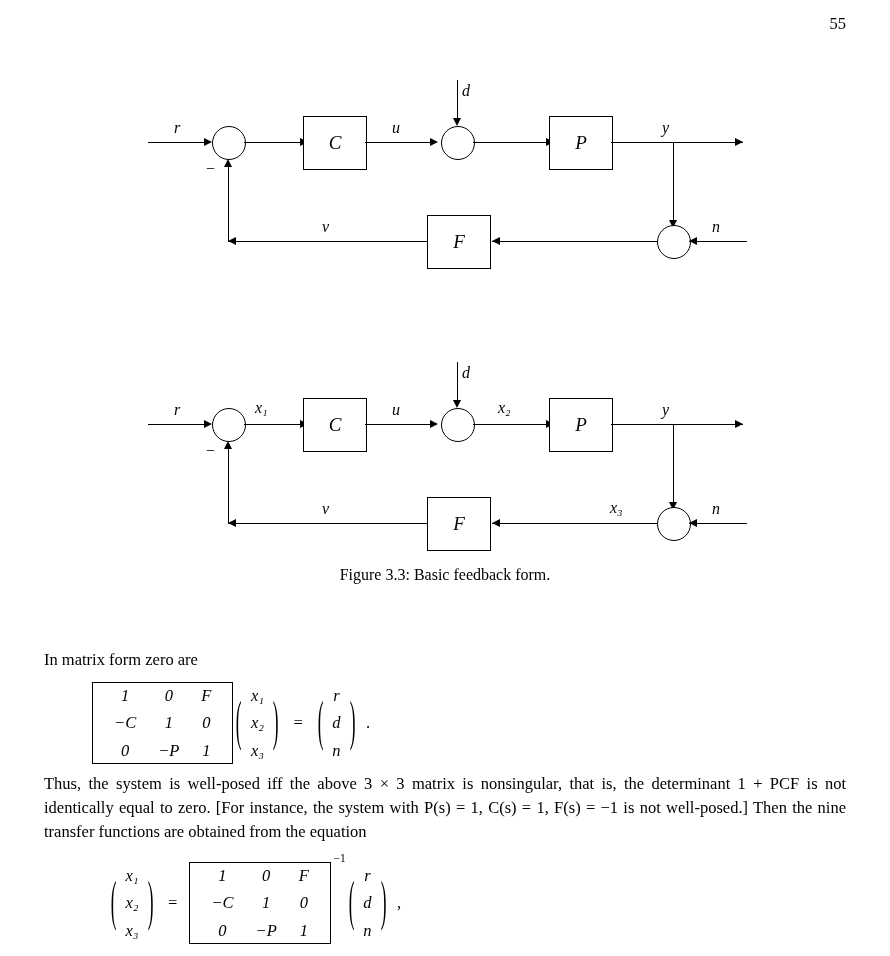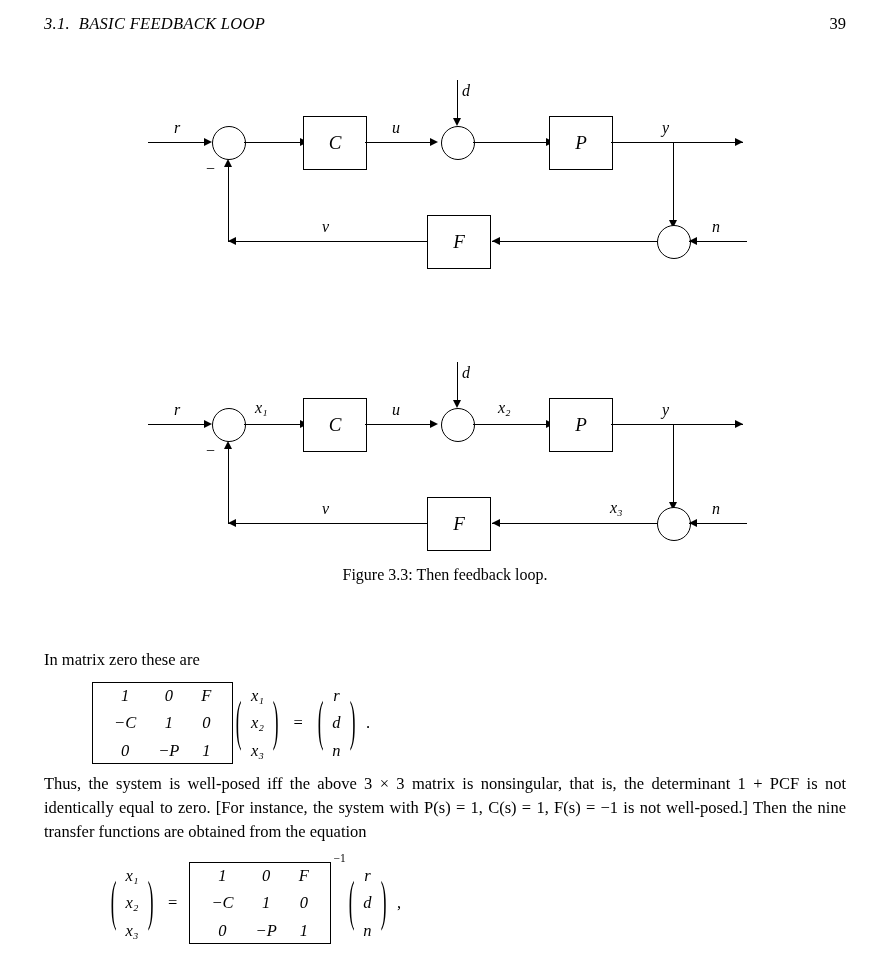--- a/index.html
+++ b/index.html
@@ -183,22 +183,21 @@
   }
   .eqsign { margin: 0 12px; }
   .trailing { margin-left: 8px; }
 </style>
 </head>
 <body>
 
 <div class="page">
 
   <div class="header">
-    <div class="header-title">3.1.  BASIC FEEDBACK LOOP</div>
-    <div class="header-page">39</div>
+    <div class="header-page">55</div>
   </div>
 
   <div class="figure" style="top:62px;">
     <div class="fig-canvas">
 
       <div class="hline" style="left:148px; top:80px; width:58px;"></div>
       <div class="arr-r" style="left:204px; top:75.5px;"></div>
       <div class="lbl" style="left:174px; top:57px;">r</div>
 
       <div class="circ" style="left:212px; top:64px; width:32px; height:32px;"></div>
@@ -312,24 +311,24 @@
       <div class="box" style="left:427px; top:153px; width:62px; height:52px;">
         <span>F</span>
       </div>
 
       <div class="hline" style="left:228px; top:179px; width:199px;"></div>
       <div class="arr-l" style="left:228px; top:174.5px;"></div>
       <div class="vline" style="left:228px; top:100px; height:79px;"></div>
       <div class="arr-r" style="left:223.5px; top:97px; border-left:4.5px solid transparent; border-right:4.5px solid transparent; border-bottom:8px solid #000; border-top:0;"></div>
       <div class="lbl" style="left:322px; top:156px;">v</div>
     </div>
-    <div class="caption" style="top:222px;">Figure 3.3: Then feedback loop.</div>
+    <div class="caption" style="top:222px;">Figure 3.3: Basic feedback form.</div>
   </div>
 
-  <div class="para" style="top:648px;">In matrix zero these are</div>
+  <div class="para" style="top:648px;">In matrix form zero are</div>
 
   <div class="eq" style="top:682px; left:92px;">
     <span class="brk brk-sq">
       <table class="mat">
         <tbody>
             <tr>
           <td>1</td>
           <td>0</td>
           <td>F</td>
         </tr>

